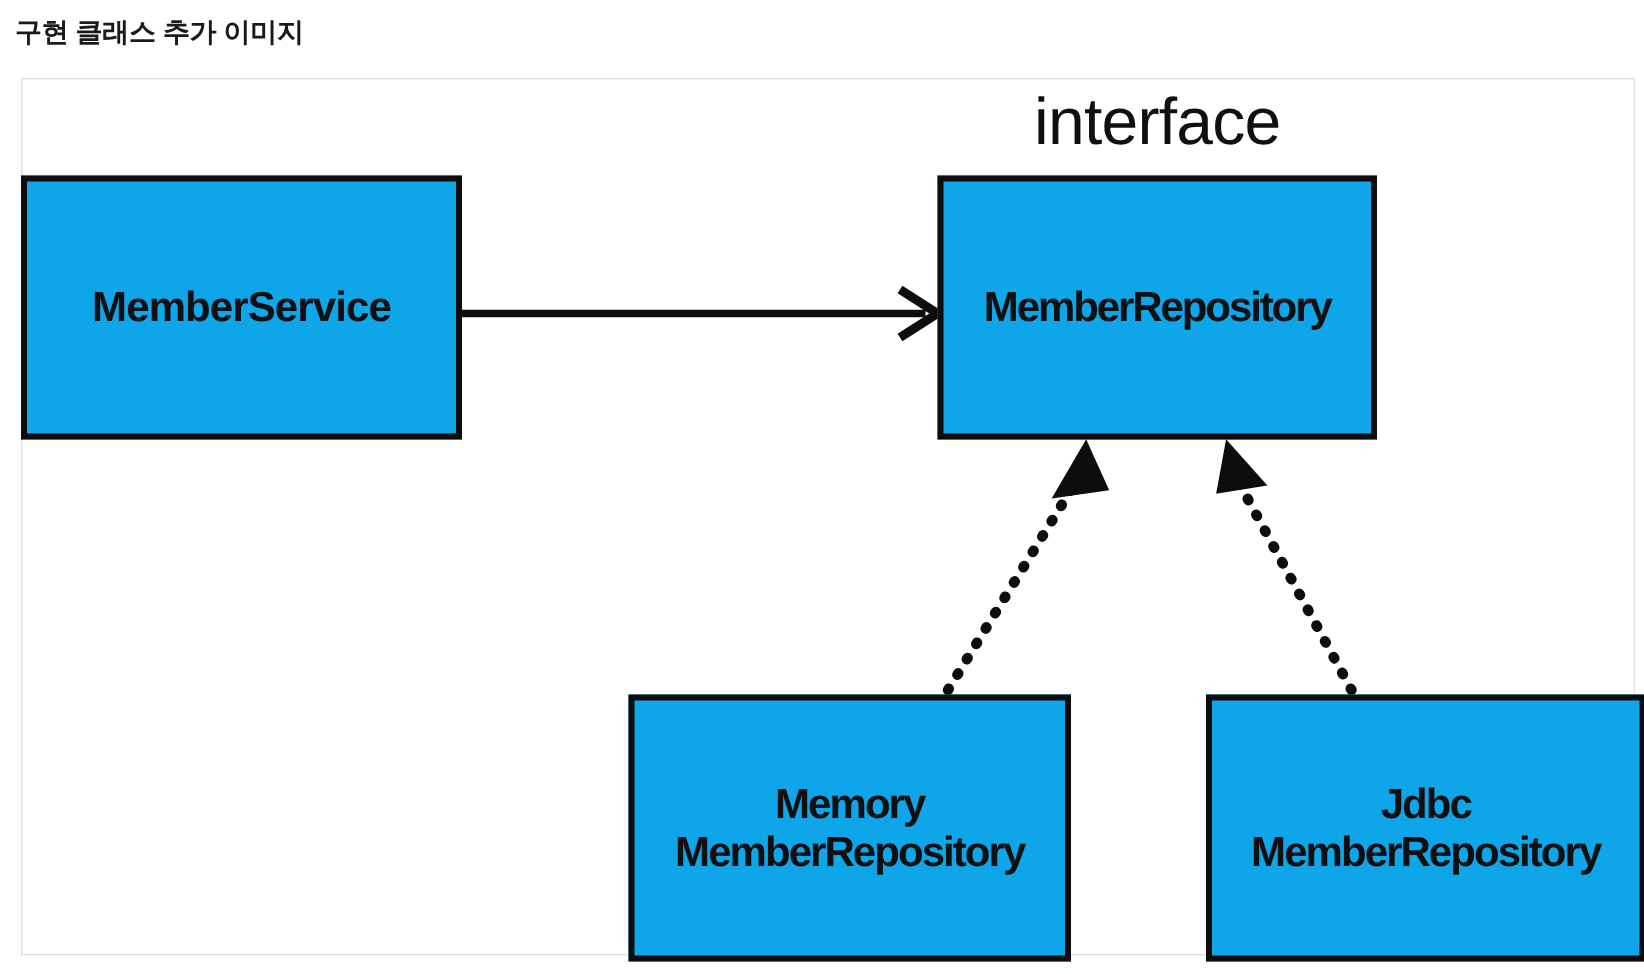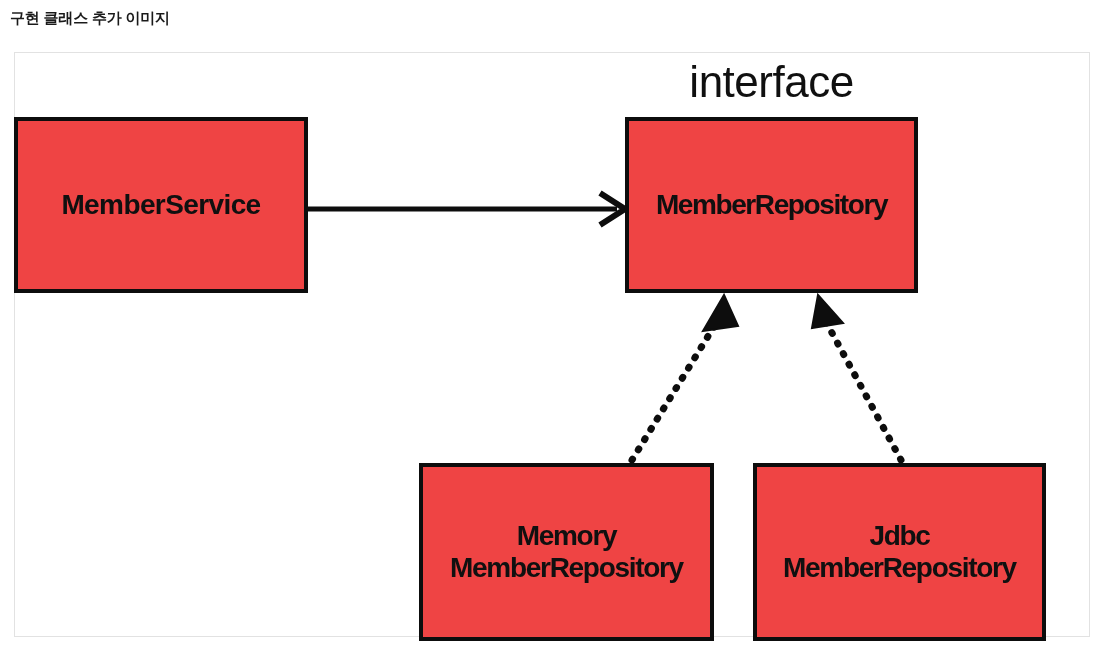--- a/index.html
+++ b/index.html
@@ -14,21 +14,21 @@
     overflow: hidden;
     font-family: "Liberation Sans", "DejaVu Sans", sans-serif;
     position: relative;
   }
 
   
   #page-title {
     position: absolute;
     left: 10px;
     top: 9px;
-    font-size: 15px;
+    font-size: 18px;
     font-weight: bold;
     color: #1a1a1a;
     letter-spacing: -0.2px;
     white-space: nowrap;
   }
 
   
   #diagram-canvas {
     position: absolute;
     left: 14px;
@@ -48,21 +48,21 @@
     width: 1096px;
     height: 563px;
     pointer-events: none;
     text-decoration: underline;
   }
   #diagram-layer > * { pointer-events: auto; }
 
   
   .class-box {
     position: absolute;
-    background: #ef4444;
+    background: #0ea5e9;
     border: 4px solid #0d0d0d;
     box-sizing: border-box;
     display: flex;
     align-items: center;
     justify-content: center;
     text-align: center;
   }
   .class-box .class-name {
     font-size: 28px;
     font-weight: bold;
@@ -82,21 +82,21 @@
     width: 293px; height: 176px;
   }
   #box-member-repository .class-name {
     letter-spacing: -1.4px;
   }
   #box-memory-member-repository {
     left: 419px; top: 463px;
     width: 295px; height: 178px;
   }
   #box-jdbc-member-repository {
-    left: 753px; top: 463px;
+    left: 804px; top: 463px;
     width: 293px; height: 178px;
   }
   #box-memory-member-repository .class-name,
   #box-jdbc-member-repository .class-name {
     letter-spacing: -1.3px;
   }
 
   
   #interface-label {
     position: absolute;

